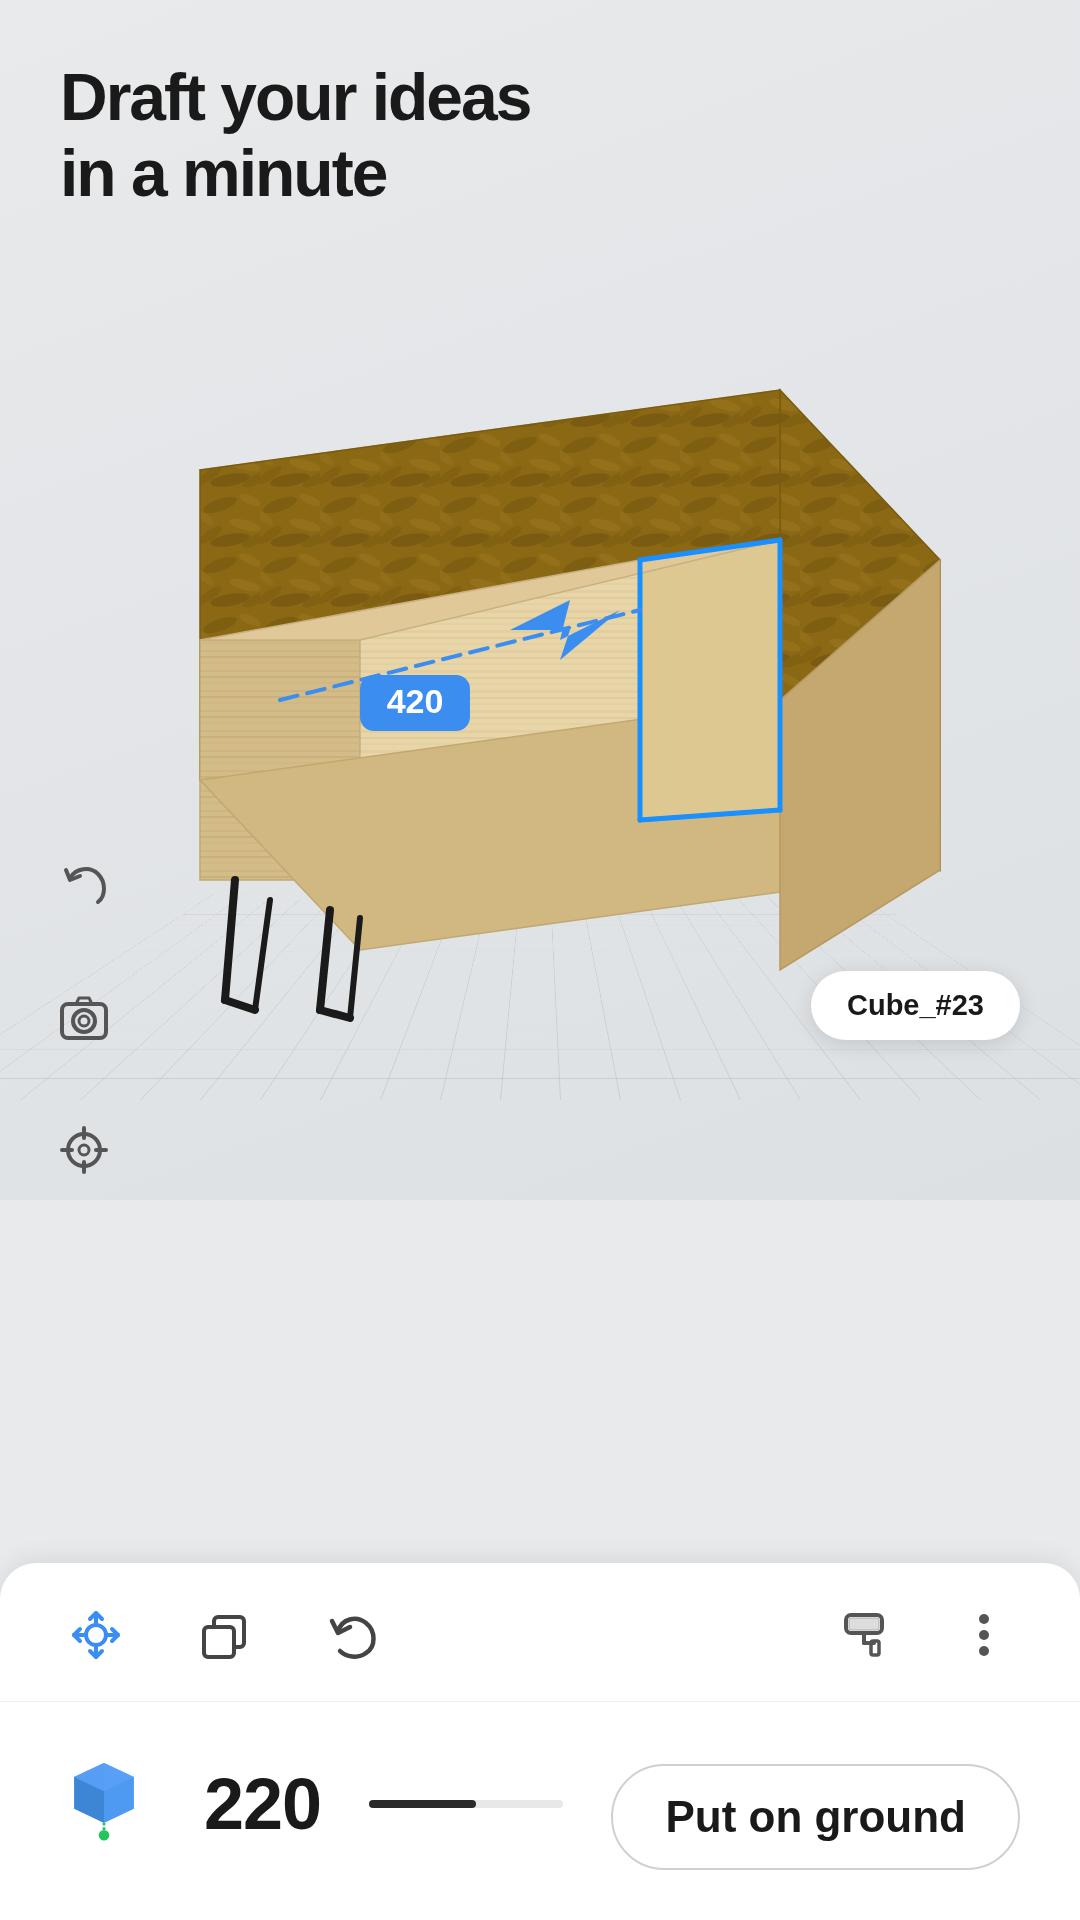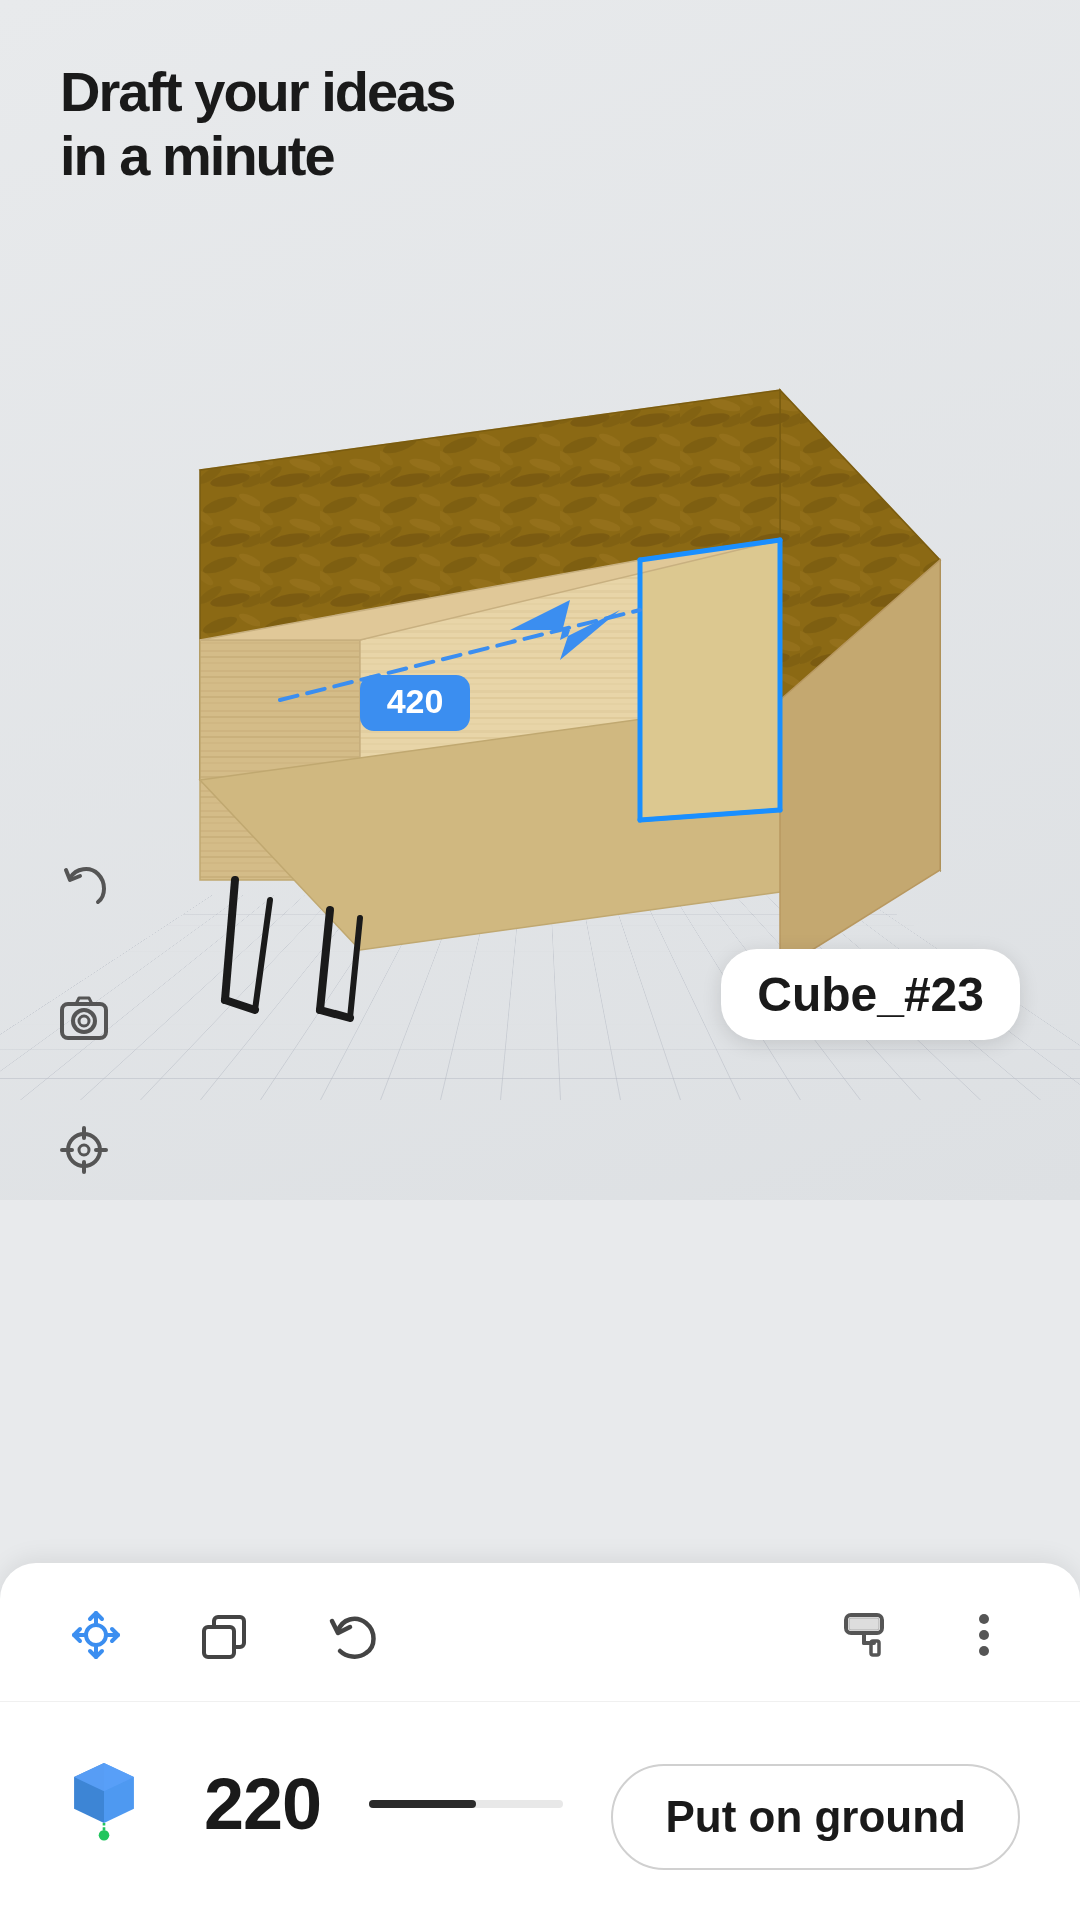--- a/index.html
+++ b/index.html
@@ -11,21 +11,21 @@
       font-family: -apple-system, 'Helvetica Neue', Arial, sans-serif;
       overflow: hidden;
       position: relative;
     }
 
     
     .header-title {
       position: absolute;
       top: 60px;
       left: 60px;
-      font-size: 56px;
+      font-size: 66px;
       font-weight: 700;
       color: #1a1a1a;
       line-height: 1.15;
       letter-spacing: -2px;
     }
 
     
     .scene-area {
       position: absolute;
       top: 0;
@@ -86,21 +86,21 @@
     }
 
     
     .object-badge {
       position: absolute;
       bottom: 160px;
       right: 60px;
       background: white;
       border-radius: 36px;
       padding: 18px 36px;
-      font-size: 48px;
+      font-size: 29px;
       font-weight: 600;
       color: #1a1a1a;
       box-shadow: 0 4px 20px rgba(0,0,0,0.12);
     }
 
     
     .bottom-panel {
       position: absolute;
       bottom: 0;
       left: 0;

